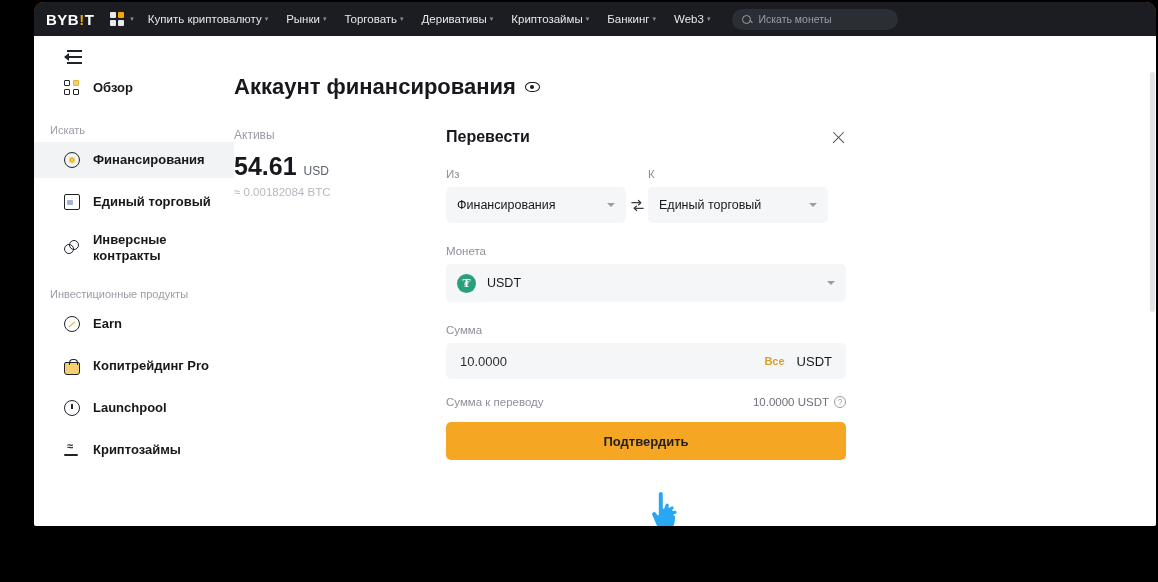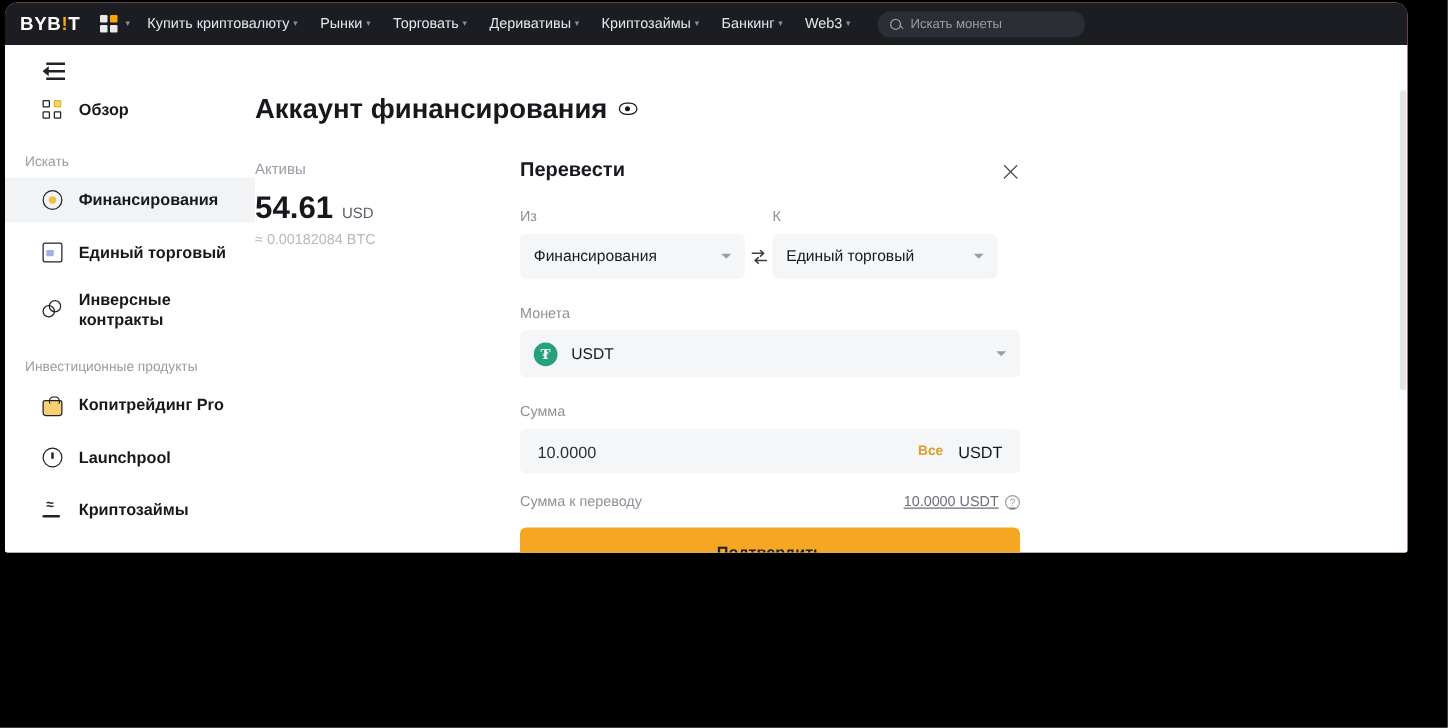--- a/index.html
+++ b/index.html
@@ -7,23 +7,23 @@
   html, body {
     width: 1158px; height: 582px;
     background: #000000;
     font-family: "Liberation Sans", "DejaVu Sans", sans-serif;
     overflow: hidden;
   }
 
   
   #window-frame {
     position: absolute;
-    left: 4px; top: 2px;
-    width: 1122px; height: 440px;
-    background: #fca5a5;
+    left: 34px; top: 2px;
+    width: 1122px; height: 524px;
+    background: #c2410c;
     border-radius: 10px 10px 2px 2px;
     overflow: hidden;
   }
 
   
   #topnav {
     position: relative;
     height: 34px;
     background: #1b1d22;
     display: flex;
@@ -354,21 +354,21 @@
   #amount-cur { font-size: 13px; color: #16181d; }
 
   #summary-row {
     display: flex;
     justify-content: space-between;
     align-items: center;
     margin-top: 17px;
     font-size: 11.5px;
     color: #8d9097;
   }
-  #summary-right { display: flex; align-items: center; color: #6c7079; text-decoration: underline; }
+  #summary-right { display: flex; align-items: center; color: #6c7079; }
   .help-ico {
     width: 12px; height: 12px;
     border: 1.2px solid #9a9da5;
     border-radius: 50%;
     margin-left: 5px;
     font-size: 8.5px;
     line-height: 10px;
     text-align: center;
     color: #9a9da5;
     cursor: pointer;
@@ -491,20 +491,24 @@
         <span class="lbl">Единый торговый</span>
       </div>
 
       <div class="side-row" style="height:44px;">
         <span class="ico links"></span>
         <span class="lbl two" style="max-width:110px;">Инверсные контракты</span>
       </div>
 
       <div class="side-section">Инвестиционные продукты</div>
 
+      <div class="side-row">
+        <span class="ico earn"></span>
+        <span class="lbl">Earn</span>
+      </div>
 
       <div class="side-row">
         <span class="ico bag"></span>
         <span class="lbl">Копитрейдинг Pro</span>
       </div>
 
       <div class="side-row">
         <span class="ico pool"></span>
         <span class="lbl">Launchpool</span>
       </div>

